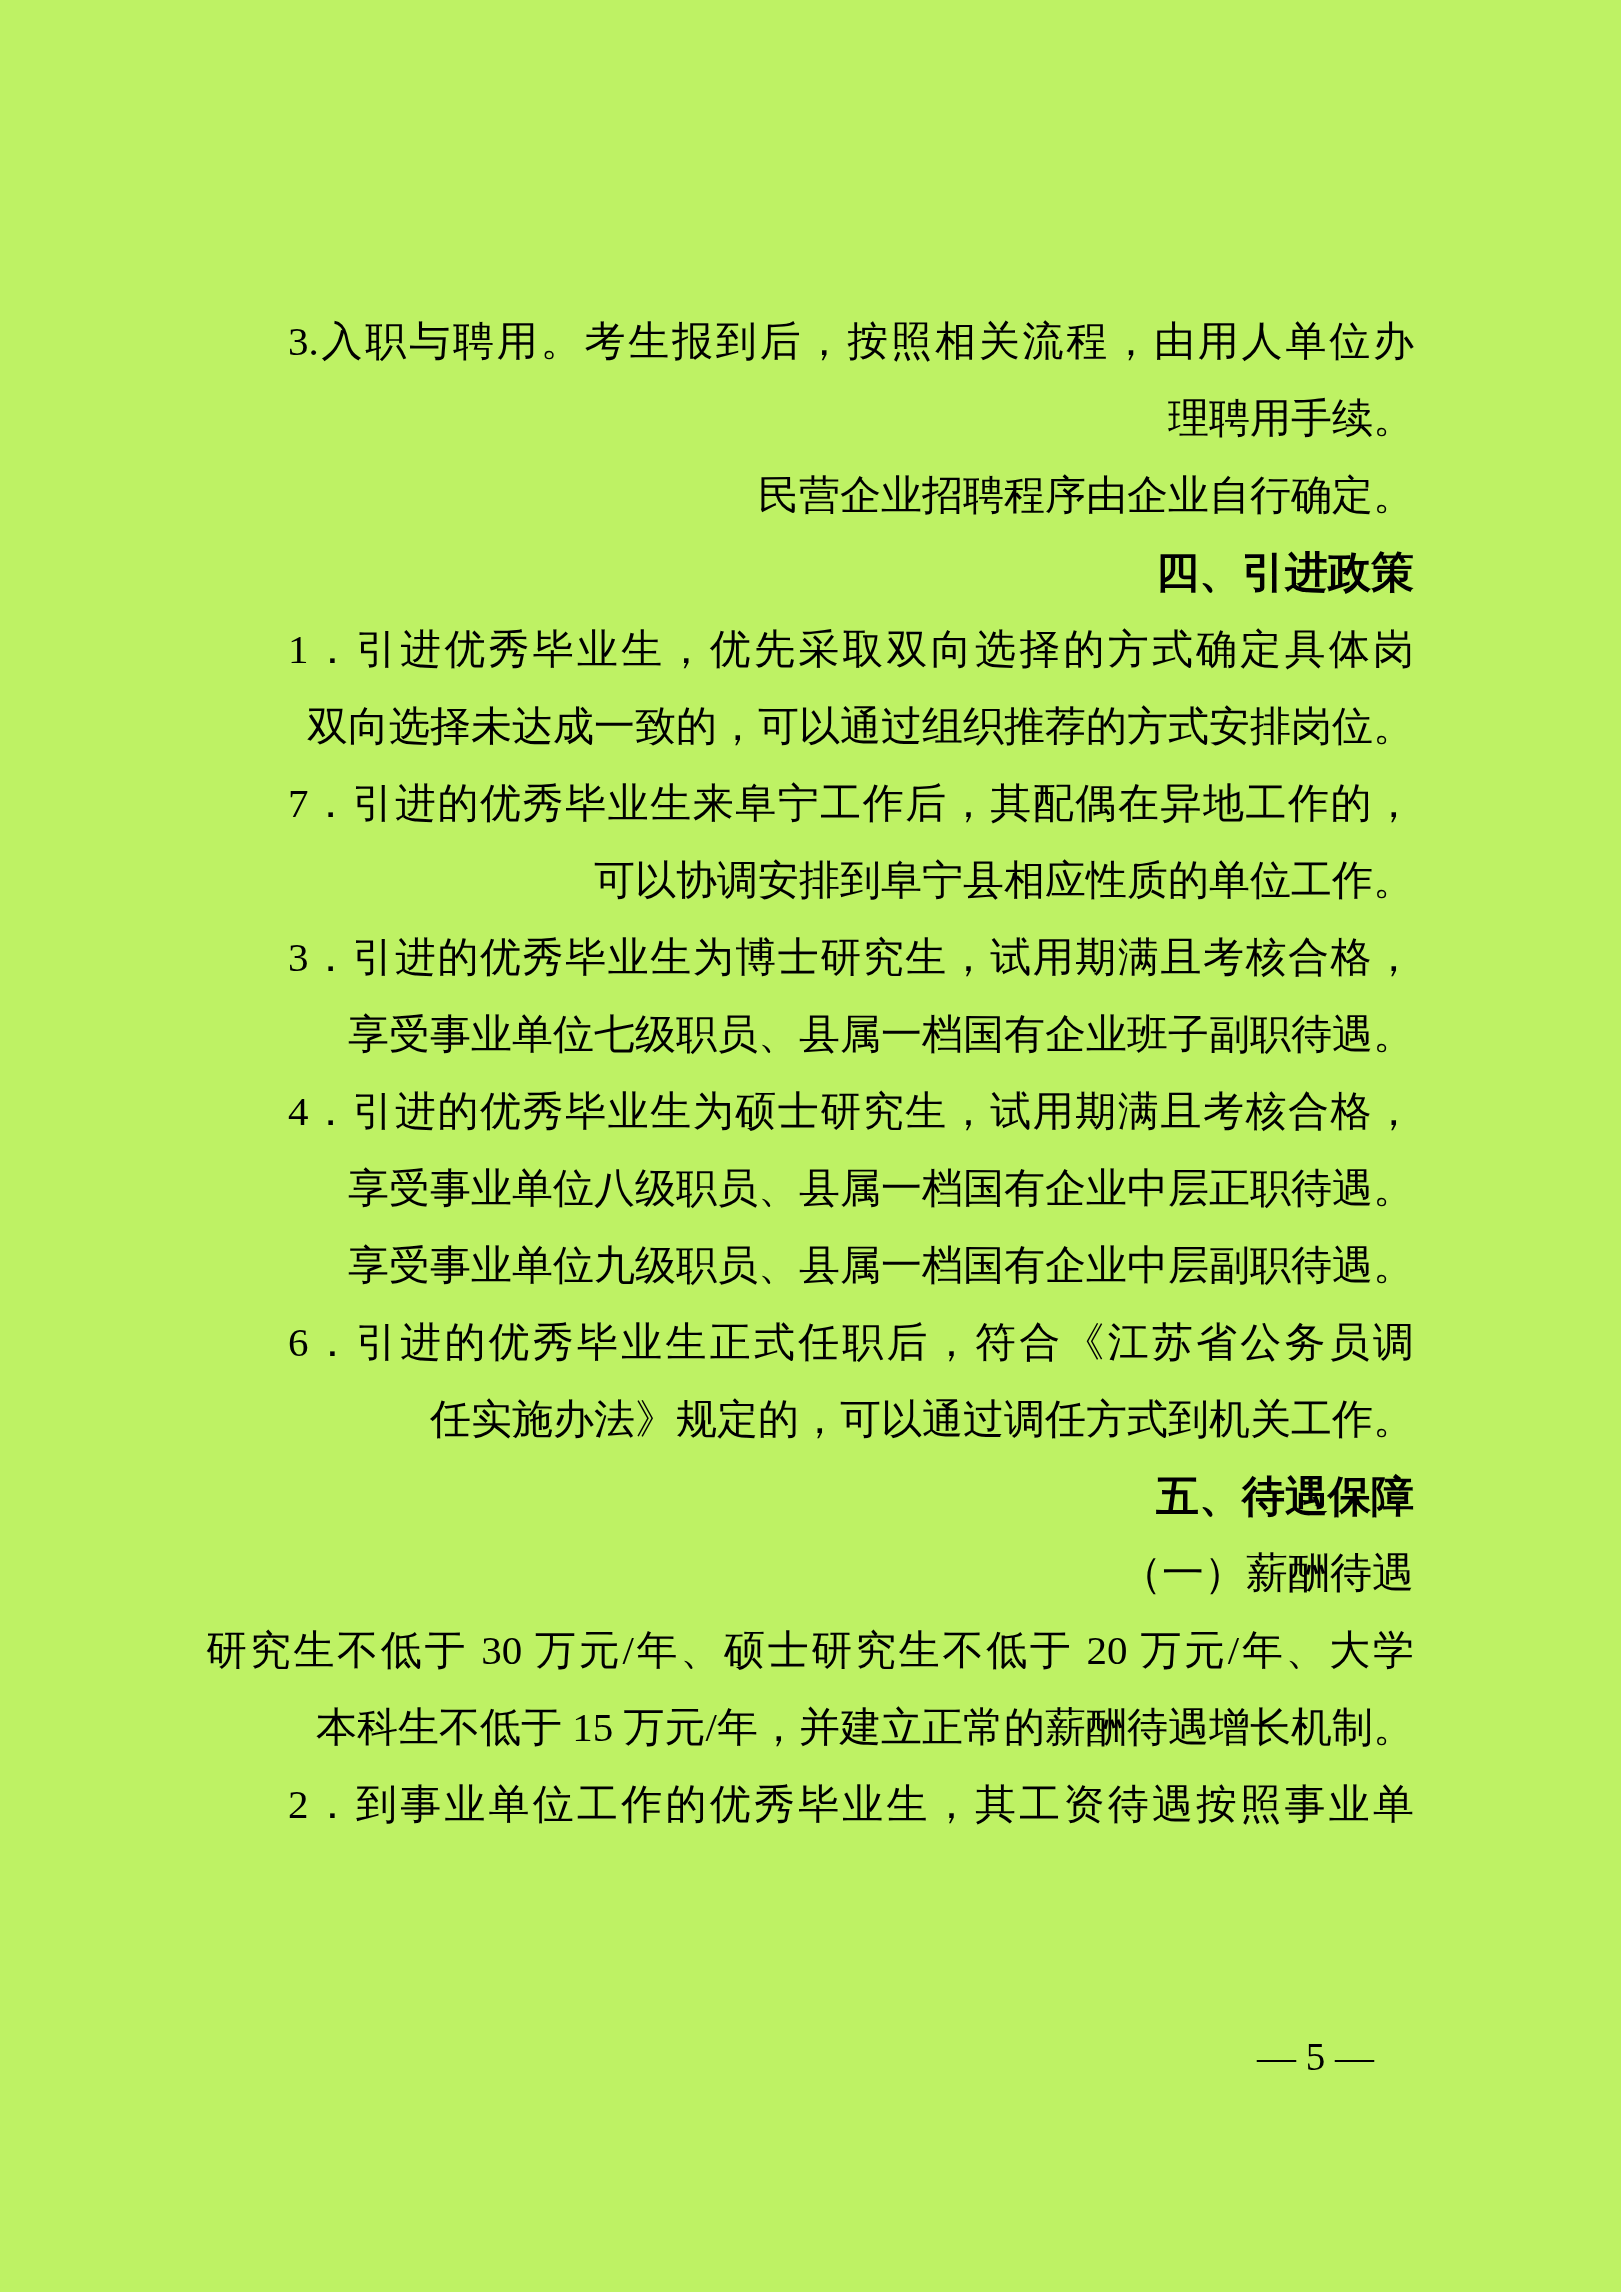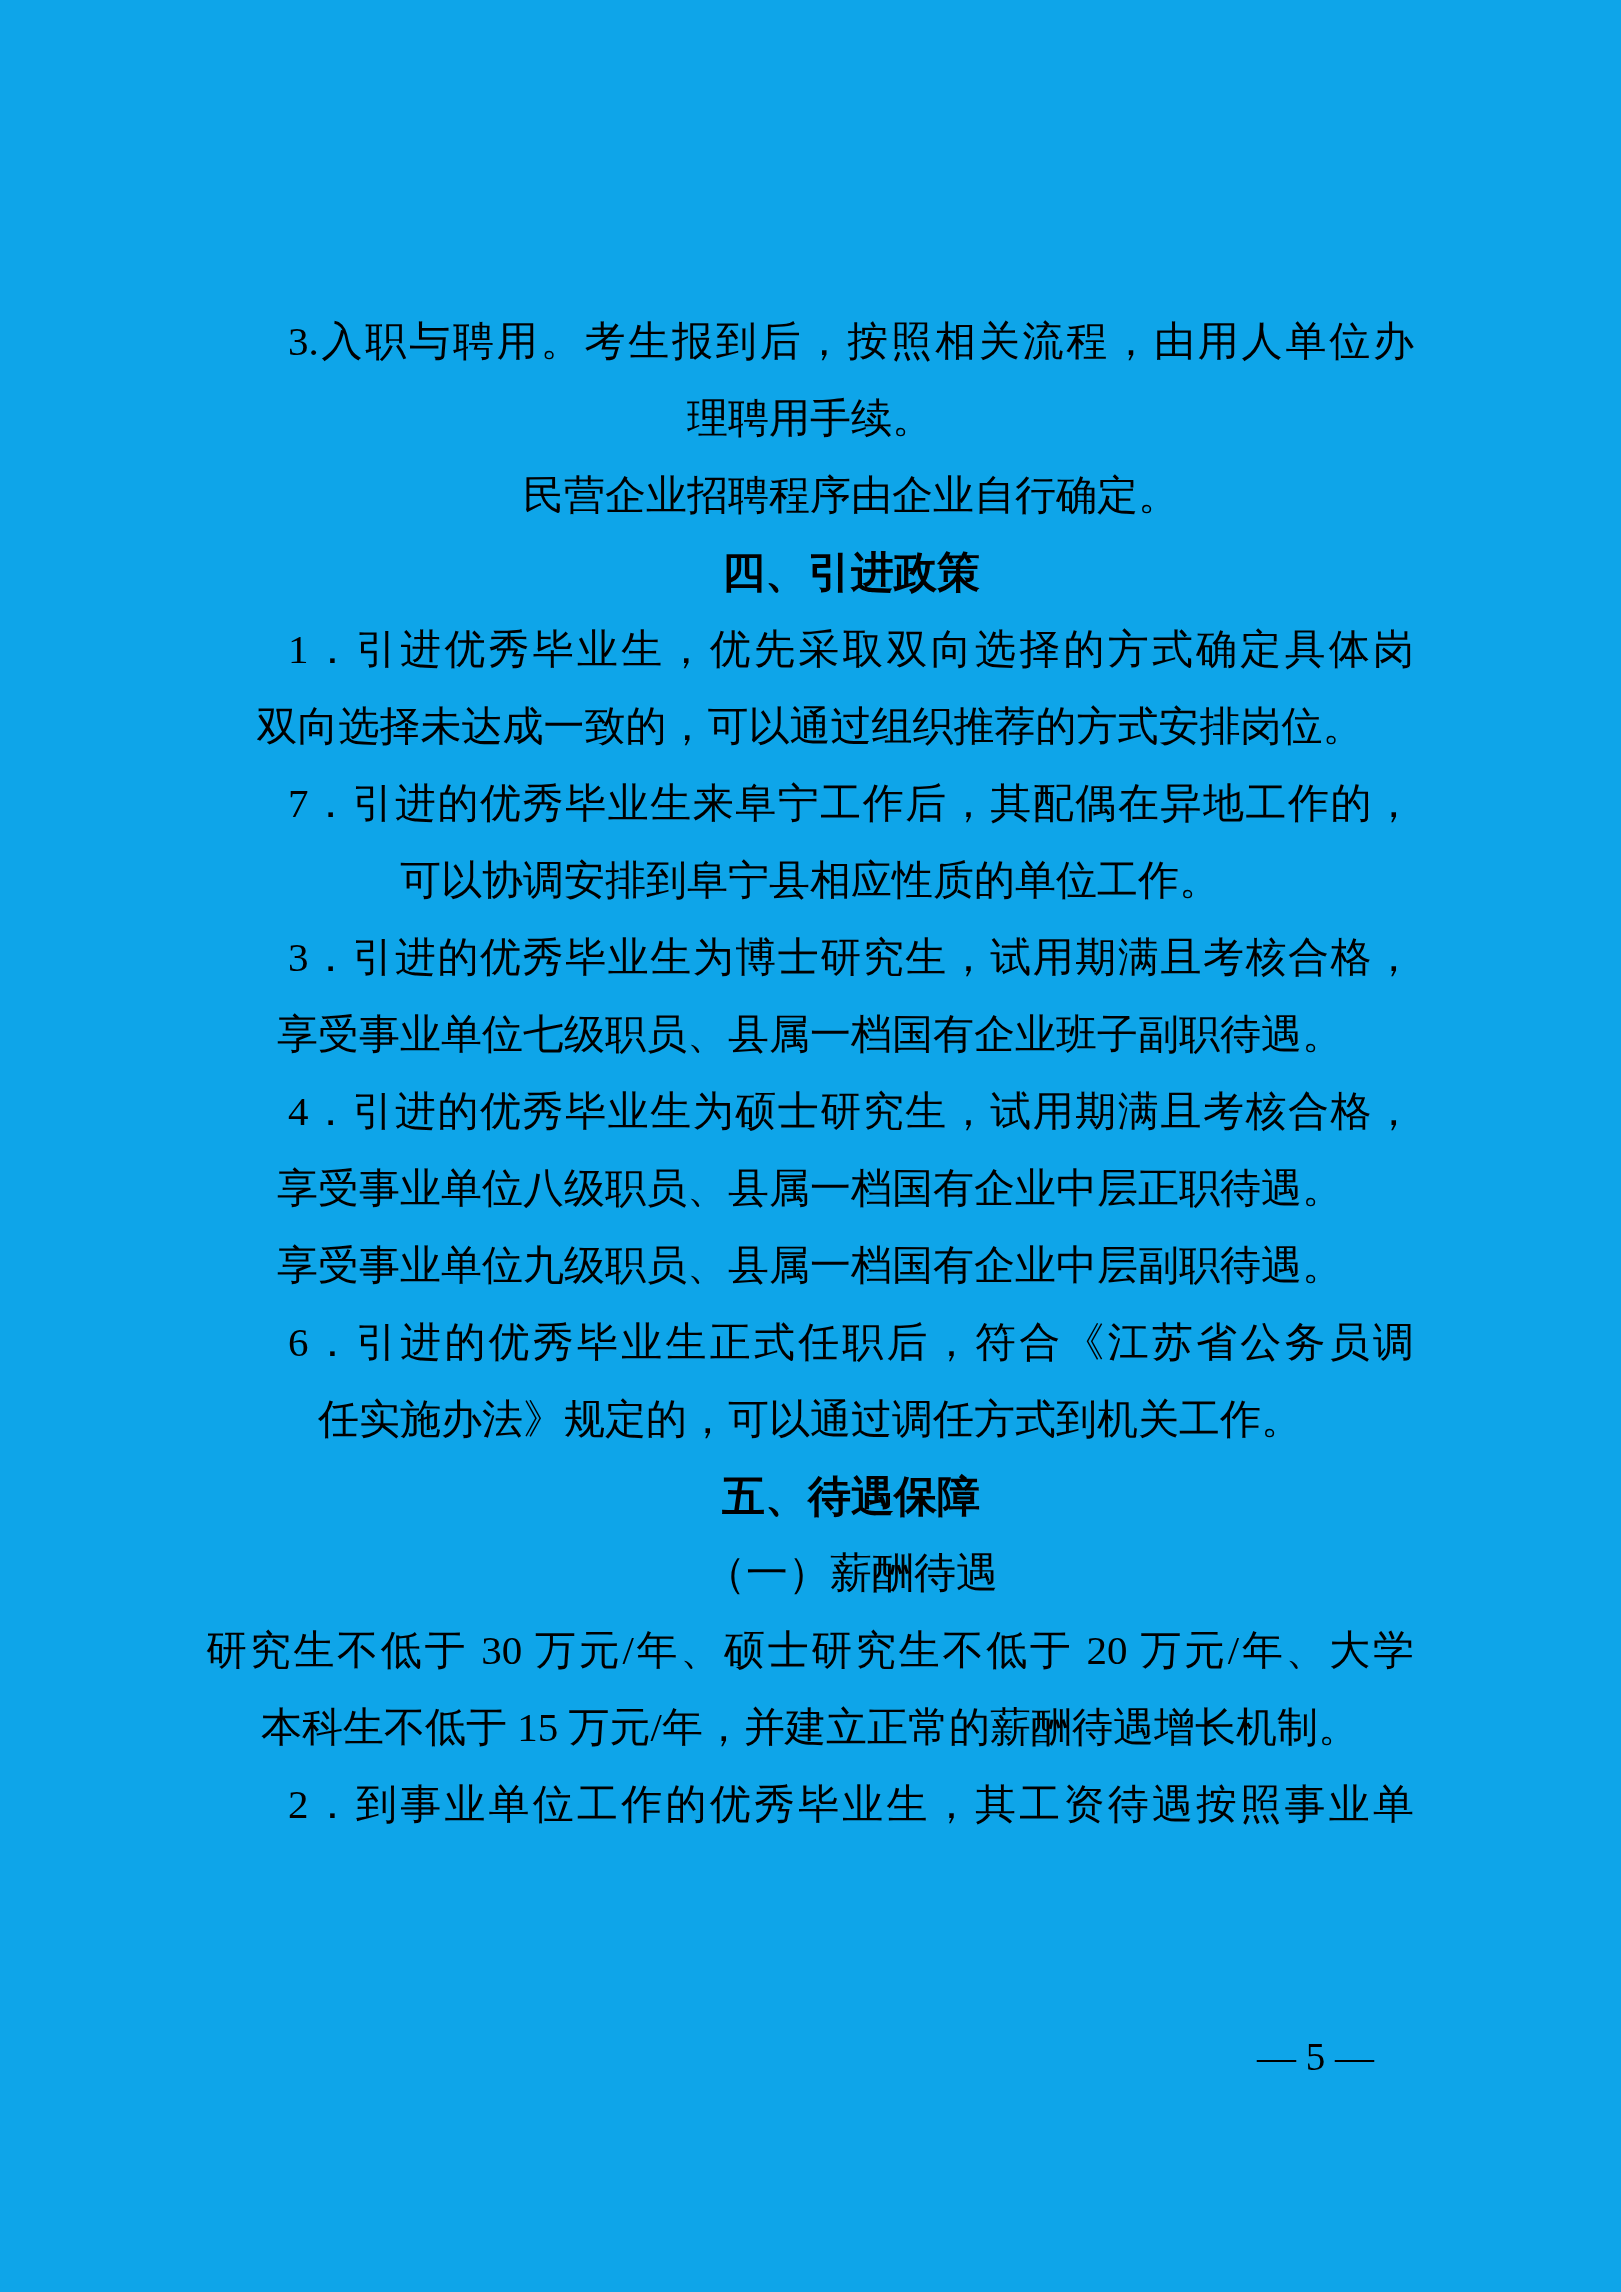--- a/index.html
+++ b/index.html
@@ -5,37 +5,37 @@
   html, body {
     margin: 0;
     padding: 0;
     background: #e8e8e8;
   }
   .page {
     position: relative;
     width: 1621px;
     height: 2293px;
     margin: 0 auto;
-    background: #0ea5e9;
+    background: #bef264;
     overflow: hidden;
     color: #000000;
     font-family: "Liberation Serif", serif;
   }
   .content {
     position: absolute;
     left: 206px;
     top: 303px;
     width: 1208px;
   }
   .line {
     font-size: 41px;
     line-height: 77px;
     height: 77px;
     overflow: hidden;
-    text-align: center;
+    text-align: right;
     letter-spacing: 0;
   }
   .line.indent {
     padding-left: 82px;
   }
   
   .line.fill {
     text-align: justify;
     text-align-last: justify;
   }

